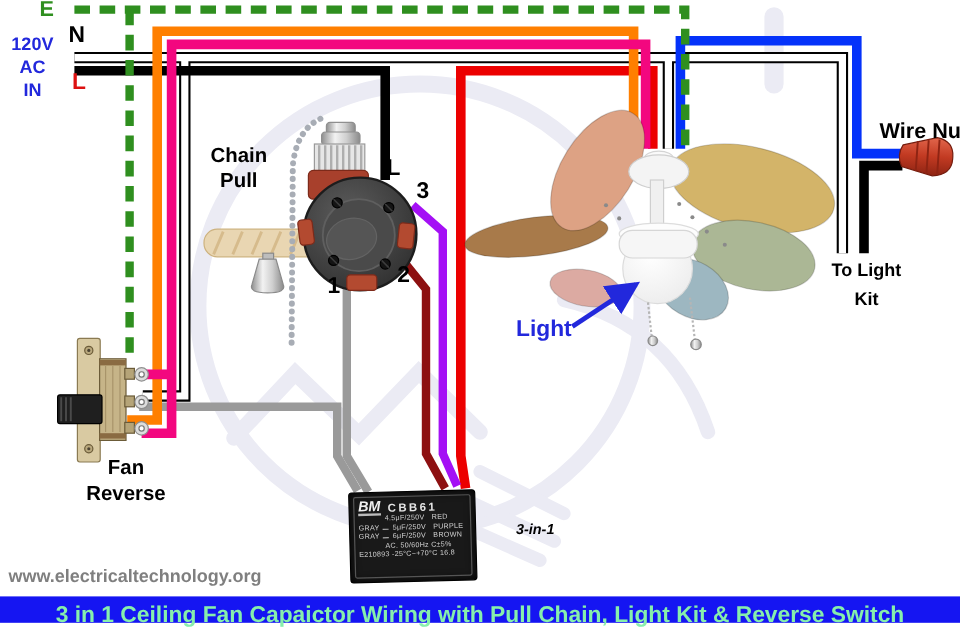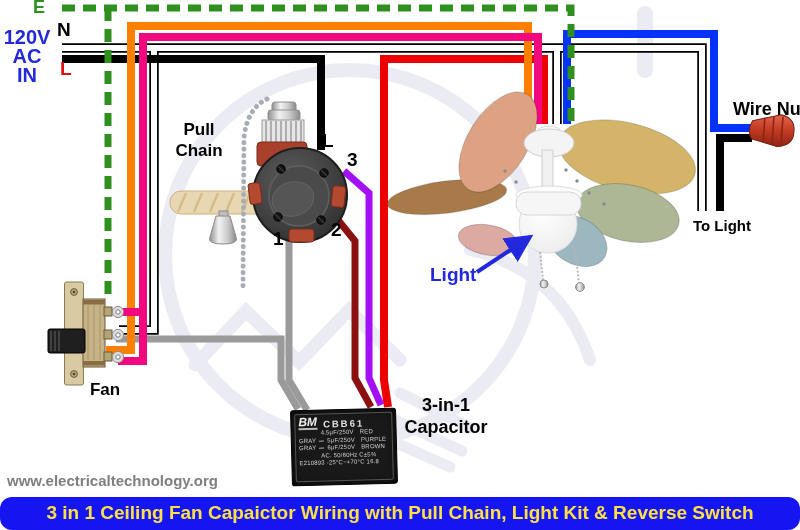--- a/index.html
+++ b/index.html
@@ -5,22 +5,22 @@
   html,body{margin:0;padding:0;background:#fff;}
   #stage{position:relative;width:800px;height:530px;background:#ffffff;overflow:hidden;
          font-family:"Liberation Sans",sans-serif;}
   .layer{position:absolute;left:0;top:0;}
   .lbl{position:absolute;font-weight:bold;color:#000;white-space:nowrap;}
   .center{text-align:center;white-space:normal;}
   .blue{color:var(--c-label_blue);}
   .green{color:var(--c-label_green);}
   .red-t{color:#dd1111;}
   .gray-t{color:var(--c-website_gray);}
-  #banner{position:absolute;left:0;top:497px;width:800px;height:33px;background:var(--c-banner_bg);
-          color:#fde047;font-weight:bold;font-size:19px;line-height:32px;text-align:center;border-radius:12px;}
+  #banner{position:absolute;left:0;top:497px;width:800px;height:22px;background:var(--c-banner_bg);
+          color:#86efac;font-weight:bold;font-size:19px;line-height:32px;text-align:center;}
   
   #cap{position:absolute;left:291px;top:409px;width:104px;height:74px;background:#191919;
        border:1px solid #000;border-radius:3px;transform:rotate(-1.5deg);color:#cfcfcf;
        box-shadow:inset 0 0 8px #000;}
   #cap .inner{position:absolute;left:3px;top:3px;right:3px;bottom:3px;border:1px solid #555;border-radius:2px;padding:2px 3px;}
   #cap .logo-row{display:flex;align-items:flex-end;gap:6px;}
   #cap .bm{font-style:italic;font-weight:bold;font-size:12px;color:#f0f0f0;border-bottom:2px double #bbb;line-height:11px;}
   #cap .model{font-weight:bold;font-size:9.5px;letter-spacing:2px;color:#e4e4e4;}
   #cap .r{font-size:6px;line-height:7.6px;letter-spacing:.2px;display:flex;gap:3px;}
   #cap .ind{margin-left:22px;}
@@ -217,51 +217,52 @@
 
     <g transform="translate(750,114) rotate(4 20 16)">
       <path d="M2,8 L30,0 Q44,2 44,15 L44,17 Q44,30 28,32 L2,26 Q-3,17 2,8 Z" fill="url(#nutGrad)" stroke="#741c0e"></path>
       <path d="M14,4 L14,29 M23,2.5 L23,30.5 M32,1.5 L32,31" stroke="#8e2413" stroke-width="1.6" fill="none"></path>
     </g>
   </svg>
 
   <div class="lbl green" style="left:33px;top:-3px;font-size:18px;">E</div>
   <div class="lbl" style="left:57px;top:19px;font-size:19px;">N</div>
   <div class="lbl red-t" style="left:60px;top:58px;font-size:19px;">L</div>
-  <div class="lbl blue center" style="left:0px;top:28px;width:54px;font-size:20px;line-height:19px;">
+  <div class="lbl blue center" style="left:0px;top:28px;width:54px;font-size:15px;line-height:19px;">
     <div>120V</div>
     <div>AC</div>
     <div>IN</div>
   </div>
 
   <div class="lbl center" style="left:158px;top:119px;width:82px;font-size:17px;line-height:21px;">
+    <div>Chain</div>
     <div>Pull</div>
-    <div>Chain</div>
   </div>
 
   <div class="lbl" style="left:322px;top:130px;font-size:19px;">L</div>
   <div class="lbl" style="left:347px;top:149px;font-size:19px;">3</div>
   <div class="lbl" style="left:331px;top:219px;font-size:19px;">2</div>
   <div class="lbl" style="left:273px;top:228px;font-size:19px;">1</div>
 
   <div class="lbl center" style="left:50px;top:379px;width:110px;font-size:17px;line-height:22px;">
     <div>Fan</div>
-  </div>
-
-  <div class="lbl center" style="left:398px;top:394px;width:96px;font-size:18px;line-height:22px;">
+    <div>Reverse</div>
+  </div>
+
+  <div class="lbl center" style="left:398px;top:430px;width:96px;font-size:12px;line-height:22px;font-style:italic;">
     <div>3-in-1</div>
-    <div>Capacitor</div>
   </div>
 
   <div class="lbl blue" style="left:430px;top:264px;font-size:19px;">Light</div>
 
   <div class="lbl" style="left:733px;top:99px;font-size:18px;font-weight:600;">Wire Nut</div>
 
   <div class="lbl center" style="left:668px;top:214px;width:108px;font-size:15px;line-height:24px;">
     <div>To Light</div>
+    <div>Kit</div>
   </div>
 
   <div id="cap">
     <div class="inner">
       <div class="logo-row">
         <span class="bm">BM</span>
         <span class="model">CBB61</span>
       </div>
       <div class="r">
           <span class="ind">4.5μF/250V</span>

